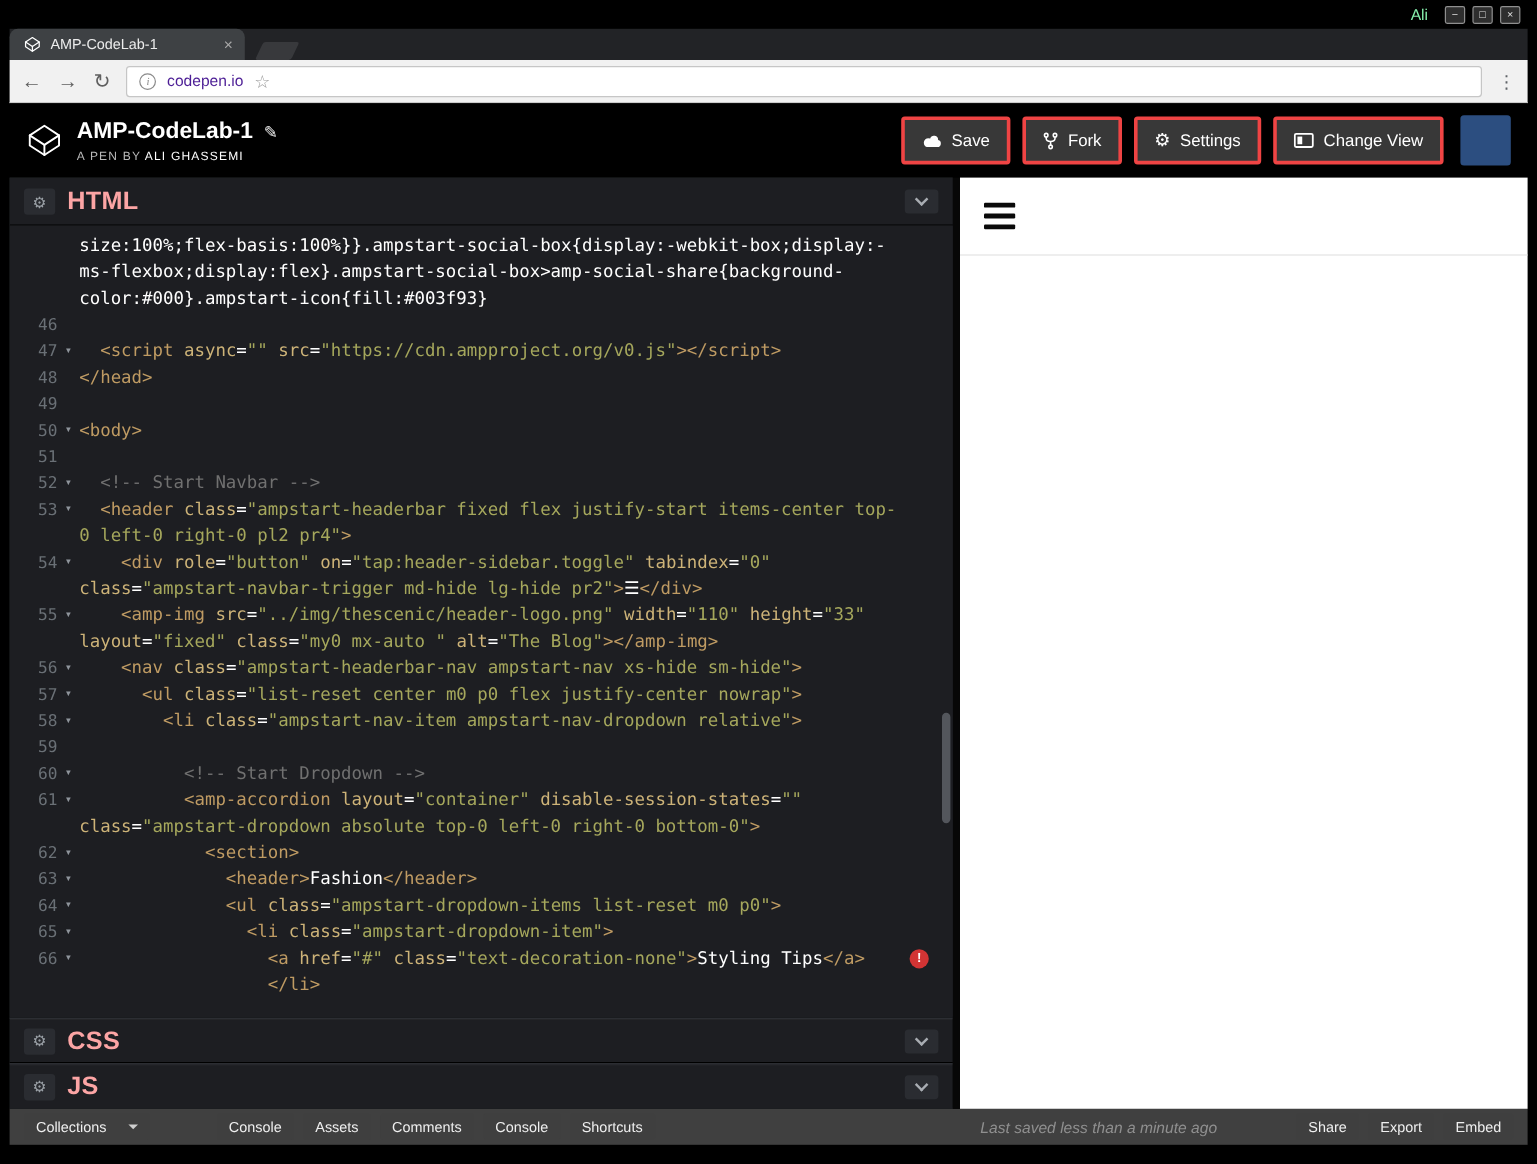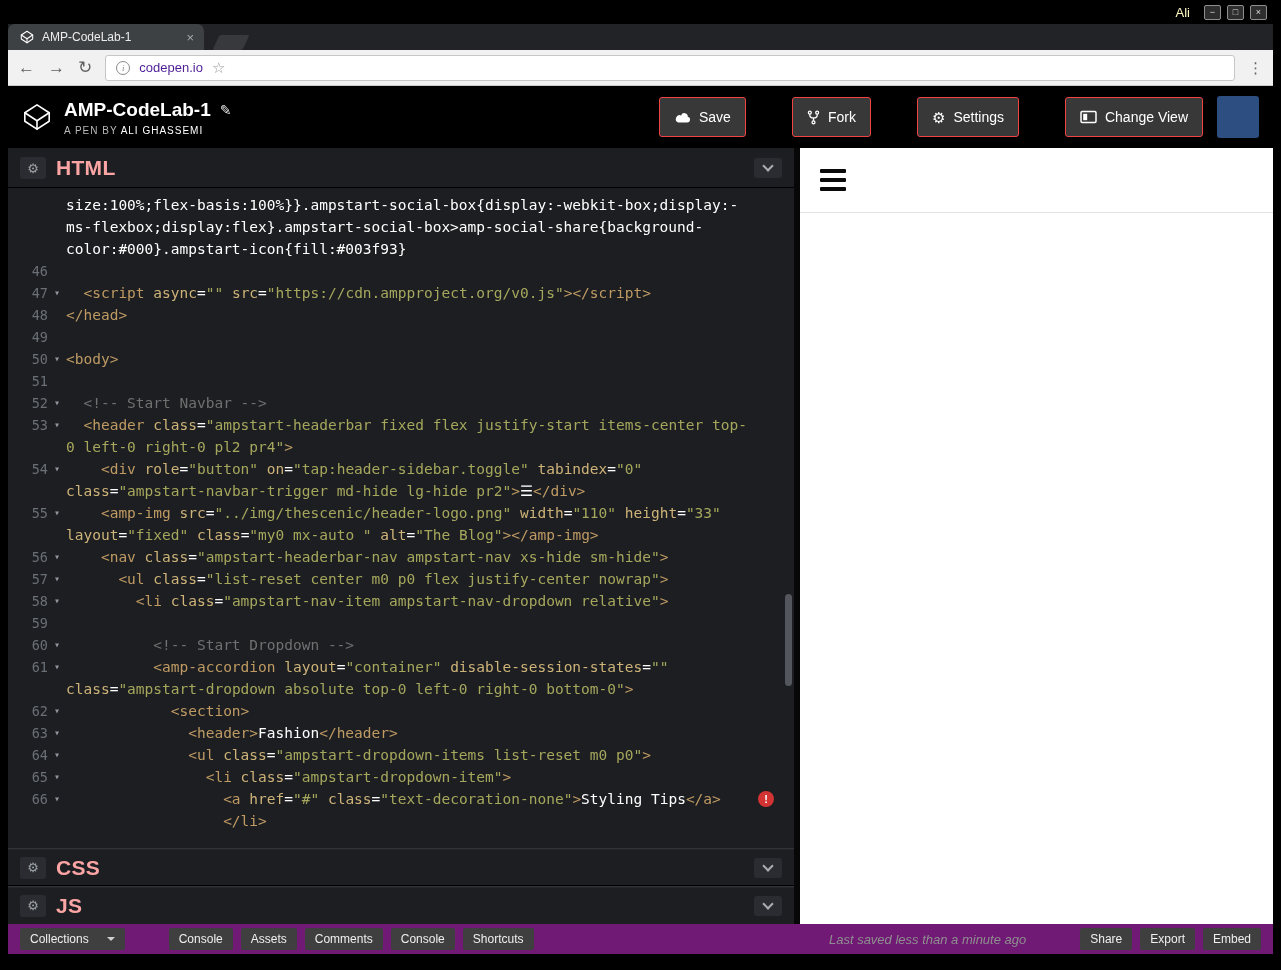--- a/index.html
+++ b/index.html
@@ -2,21 +2,21 @@
 <html><head>
 <meta charset="utf-8">
 <style>
   * { margin:0; padding:0; box-sizing:border-box; }
   html,body { width:1281px; height:970px; }
   body { background:#000; font-family:"Liberation Sans", sans-serif; overflow:hidden; }
   .frame { position:relative; width:1281px; height:970px; background:#000; }
 
   
   .titlebar { height:24px; display:flex; justify-content:flex-end; align-items:center; padding:0 14px; gap:6px; }
-  .titlebar .user { color:#fef9c3; font-size:13px; margin-right:8px; }
+  .titlebar .user { color:#86efac; font-size:13px; margin-right:8px; }
   .wbtn { width:17px; height:15px; border:1px solid #8f8f8f; background:#2e2e2e; color:#ddd;
           font-size:9px; line-height:13px; text-align:center; border-radius:2px; }
 
   
   .tabstrip { margin:0 8px; height:26px; background:#222326; display:flex; align-items:flex-end; }
   .tab { width:196px; height:26px; background:#3e4144; border-radius:7px 7px 0 0;
          display:flex; align-items:center; gap:8px; padding:0 10px 0 12px; }
   .tab-title { color:#ececec; font-size:12px; flex:1; white-space:nowrap; overflow:hidden; }
   .tab-close { color:#a9a9a9; font-size:13px; line-height:1; }
   .newtab { width:30px; height:15px; background:#38393c; transform:skewX(-25deg); margin-left:12px; margin-bottom:0; border-radius:2px; }
@@ -38,22 +38,22 @@
   
   .pen-header { margin:0 8px; height:62px; background:#000; display:flex; align-items:center; padding:0 14px; }
   .cp-logo { width:30px; height:30px; flex:0 0 30px; }
   .pen-id { margin-left:12px; display:flex; flex-direction:column; justify-content:center; }
   .pen-title-row { display:flex; align-items:center; gap:9px; }
   .pen-title { color:#fff; font-size:19px; font-weight:bold; }
   .pencil { color:#e8e8e8; font-size:14px; }
   .byline { margin-top:4px; font-size:10px; letter-spacing:1px; text-transform:uppercase; color:#b9b9b9; }
   .byline .author { color:#fff; }
   .pen-actions { margin-left:auto; display:flex; align-items:center; gap:10px; }
-  .hbtn { height:40px; background:#383838; border:1px solid #ef4444; border-radius:3px; color:#fff;
-          font-size:14px; display:flex; align-items:center; gap:8px; padding:0 14px; white-space:nowrap;margin-left:36px; }
+  .hbtn { height:40px; background:#383838; border:3px solid #ef4444; border-radius:3px; color:#fff;
+          font-size:14px; display:flex; align-items:center; gap:8px; padding:0 14px; white-space:nowrap; }
   .hbtn .ico { color:#fff; font-size:15px; line-height:1; display:flex; align-items:center; }
   .avatar { width:42px; height:42px; border-radius:3px; margin-left:4px;
             background: radial-gradient(circle at 38% 32%, #a9c2e2 0 26%, rgba(0,0,0,0) 27%),
                         linear-gradient(150deg,#5d83b4 0%, #2c4e80 60%, #18headers 100%);
             background-color:#2c4e80; }
 
   
   .main { margin:0 8px; height:776px; display:flex; }
   .editors { width:786px; background:#1d1e22; display:flex; flex-direction:column; }
   .panel-head { height:40px; display:flex; align-items:center; padding:0 12px; background:#1d1e22;
@@ -84,21 +84,21 @@
   .scroll-thumb { position:absolute; right:2px; top:406px; width:7px; height:92px; background:#53565c; border-radius:4px; }
 
   .divider { width:6px; background:#070707; }
 
   .preview { flex:1; background:#fff; position:relative; }
   .preview-header { height:65px; border-bottom:1px solid #e3e3e3; display:flex; align-items:center; padding:0 20px; }
   .burger { display:flex; flex-direction:column; gap:5px; width:26px; }
   .burger i { display:block; height:4px; background:#0a0a0a; border-radius:1px; }
 
   
-  .footer { margin:0 8px; height:30px; background:#701a75; display:flex; align-items:center; padding:0 12px; gap:4px; }
+  .footer { margin:0 8px; height:30px; background:#404040; display:flex; align-items:center; padding:0 12px; gap:16px; }
   .fbtn { background:#3f3f3f; color:#efefef; font-size:12px; padding:4px 10px; border-radius:2px;
           display:flex; align-items:center; white-space:nowrap; }
   .caret { width:0; height:0; border:4px solid transparent; border-top-color:#cfcfcf; margin-left:18px; transform:translateY(2px); }
   .fgroup { display:flex; gap:8px; align-items:center;padding-left:40px; }
   .f-status { margin-left:auto; color:#8f8f8f; font-size:13px; margin-right:10px;font-style:italic; }
 </style>
 </head>
 <body>
 
 <div class="frame">

